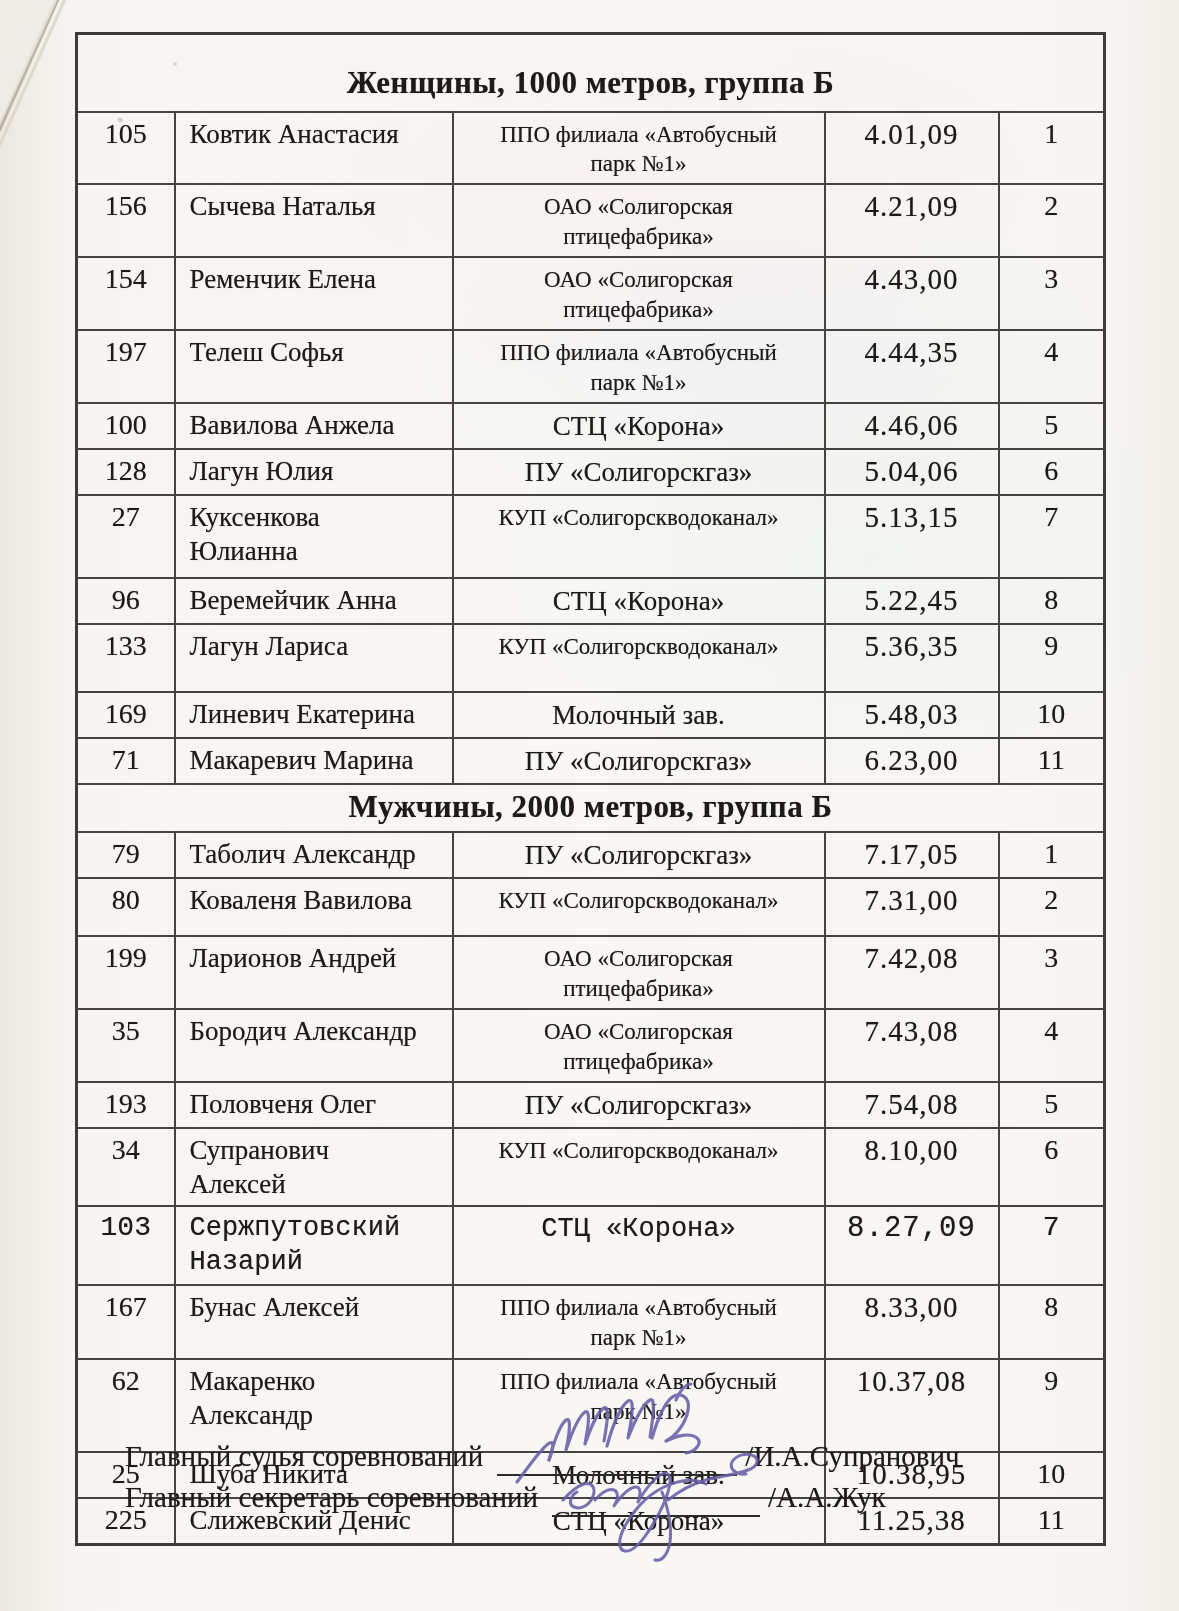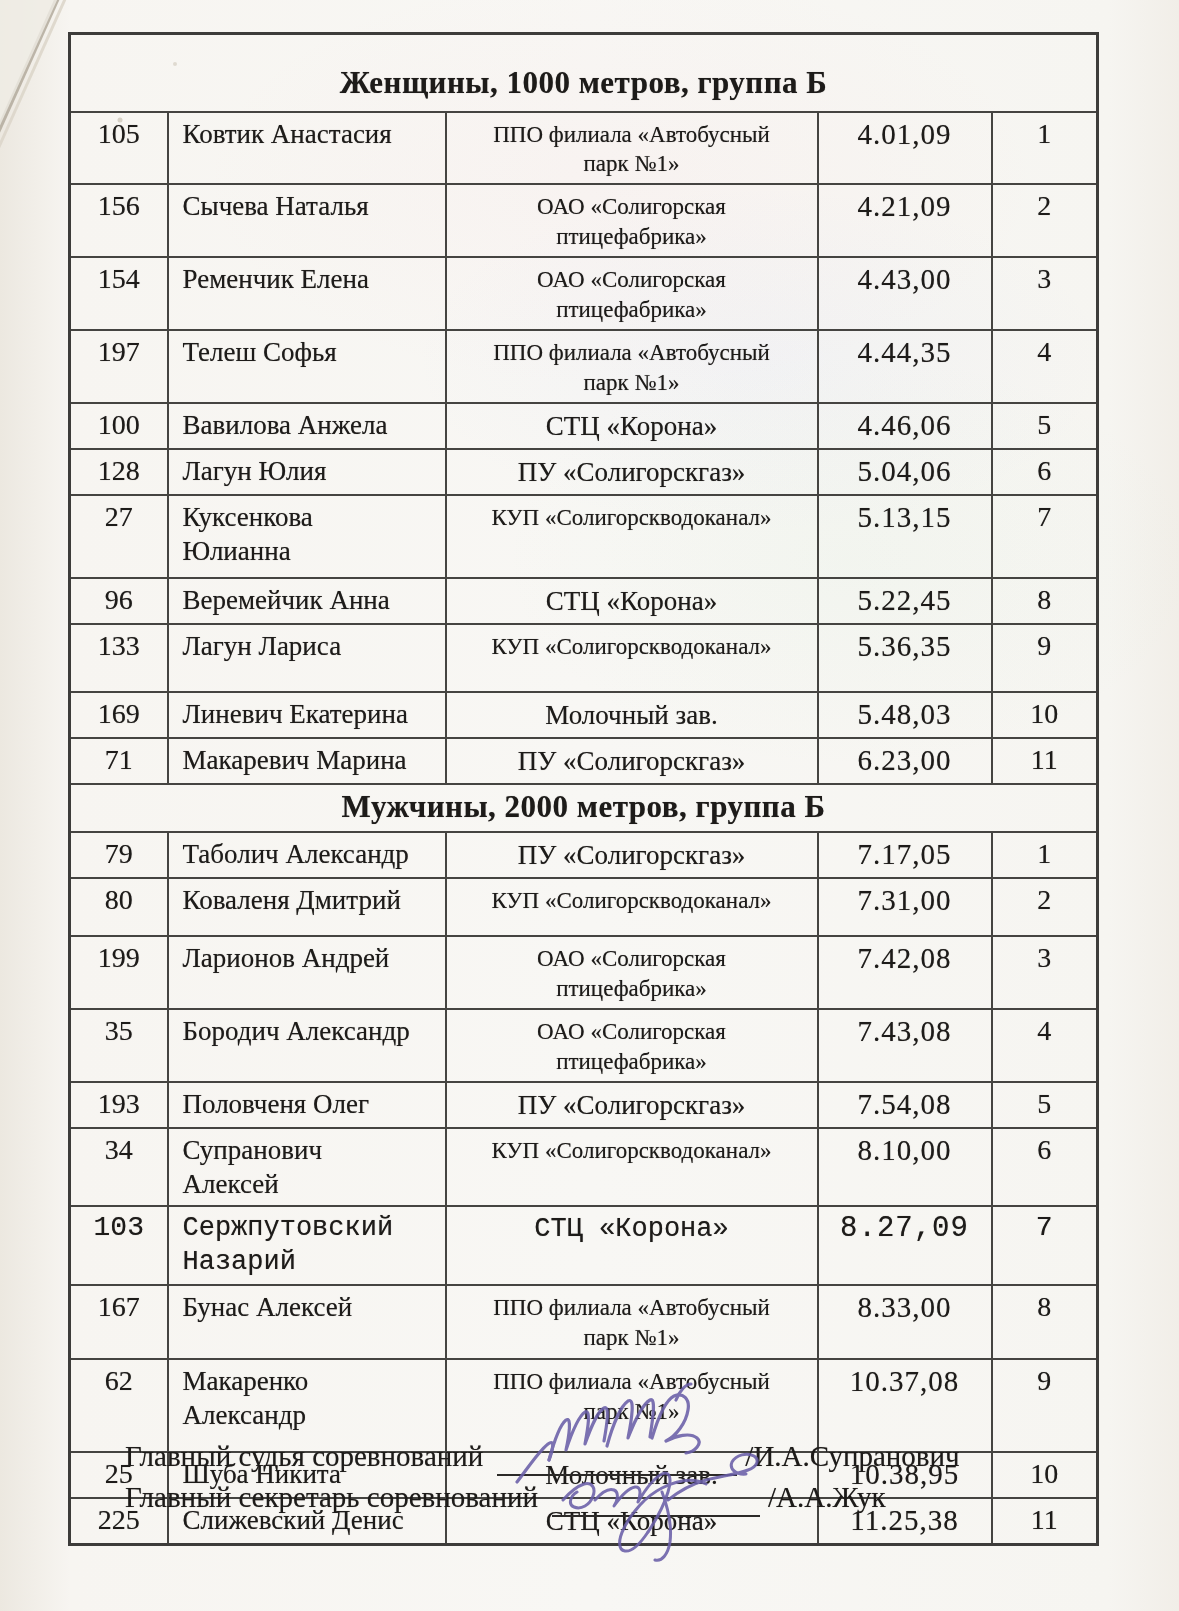--- a/index.html
+++ b/index.html
@@ -17,21 +17,21 @@
       radial-gradient(ellipse 500px 250px at 760px 360px, rgba(140,160,255,0.05), rgba(140,160,255,0) 70%),
       radial-gradient(ellipse 500px 300px at 850px 560px, rgba(150,220,170,0.05), rgba(150,220,170,0) 70%),
       linear-gradient(90deg, #ece8e0 0%, #f7f5f1 6%, #f8f7f4 50%, #f6f5f1 94%, #f1eee8 100%);
   }
   .artifact-svg {
     position: absolute; left: 0; top: 0;
     pointer-events: none;
   }
   table.results {
     position: absolute;
-    left: 68px; top: 32px;
+    left: 75px; top: 32px;
     width: 1028px;
     border-collapse: collapse;
     table-layout: fixed;
     border: 3px solid #3d3c3a;
     background: transparent;
   }
   table.results td {
     border: 2px solid #454441;
     vertical-align: top;
     color: #1d1b19;
@@ -218,21 +218,21 @@
         </tr>
         <tr style="height: 42px;">
           <td class="c-bib">79</td>
           <td class="c-name">Таболич Александр</td>
           <td class="c-org org-large">ПУ «Солигорскгаз»</td>
           <td class="c-time">7.17,05</td>
           <td class="c-place">1</td>
         </tr>
         <tr style="height: 58px;">
           <td class="c-bib">80</td>
-          <td class="c-name">Коваленя Дмитрий</td>
+          <td class="c-name">Коваленя Вавилова</td>
           <td class="c-org">КУП «Солигорскводоканал»</td>
           <td class="c-time">7.31,00</td>
           <td class="c-place">2</td>
         </tr>
         <tr style="height: 62px;">
           <td class="c-bib">199</td>
           <td class="c-name">Ларионов Андрей</td>
           <td class="c-org">ОАО «Солигорская
 птицефабрика»</td>
           <td class="c-time">7.42,08</td>

